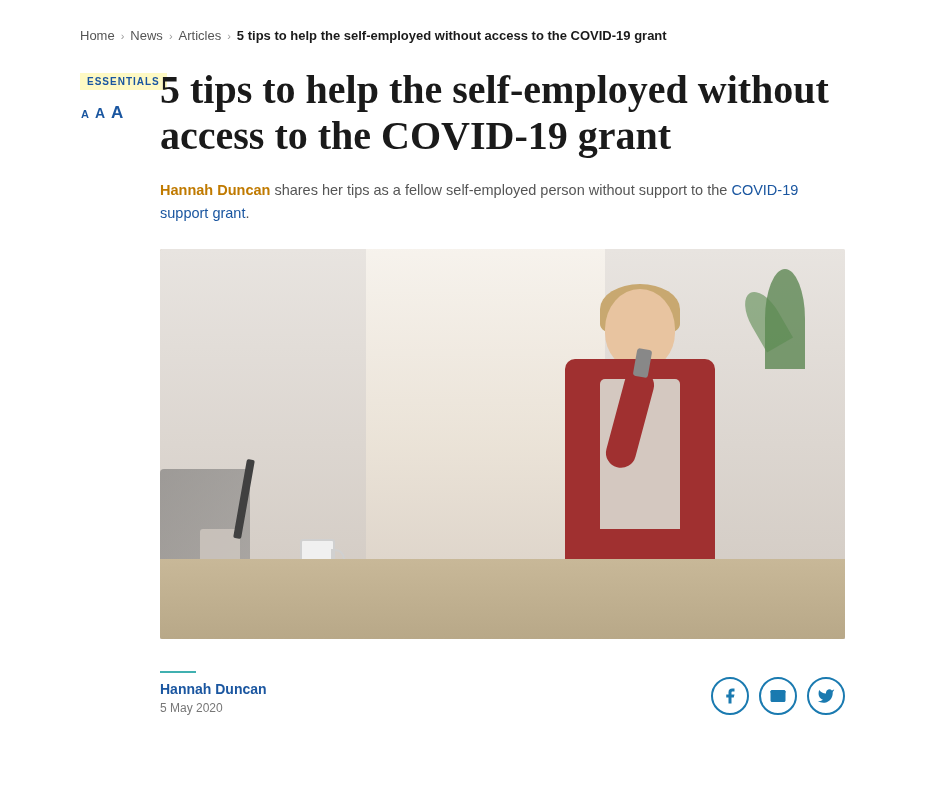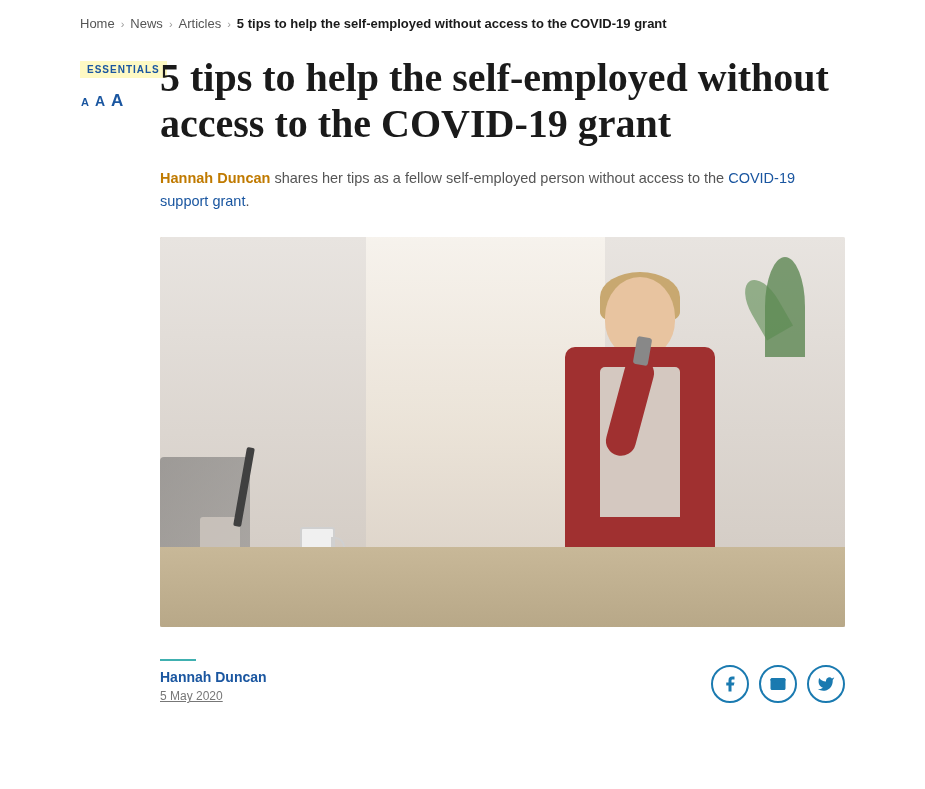--- a/index.html
+++ b/index.html
@@ -12,21 +12,21 @@
       font-family: Arial, Helvetica, sans-serif;
       background: #fff;
       width: 925px;
       min-height: 789px;
       color: #333;
     }
 
     .page-wrapper {
       max-width: 925px;
       margin: 0 auto;
-      padding: 16px 80px 40px 80px;
+      padding: 28px 80px 40px 80px;
     }
 
     
     .breadcrumb {
       display: flex;
       align-items: center;
       font-size: 13px;
       color: #555;
       margin-bottom: 24px;
       flex-wrap: wrap;
@@ -391,21 +391,20 @@
       font-weight: 700;
       color: #1a56a0;
       margin-bottom: 4px;
       text-decoration: none;
       cursor: pointer;
     }
 
     .article-date {
       font-size: 12px;
       color: #777;
-      text-decoration: underline;
     }
 
     
     .social-share {
       display: flex;
       gap: 10px;
       align-items: center;
     }
 
     .social-btn {
@@ -454,21 +453,21 @@
         <button class="font-size-btn size-b">A</button>
         <button class="font-size-btn size-c">A</button>
       </div>
     </div>
 
     <div class="article-content">
 
       <h1 class="article-title">5 tips to help the self-employed without access to the COVID-19 grant</h1>
 
       <p class="article-subtitle">
-        <a href="#" class="author-link">Hannah Duncan</a><span> shares her tips as a fellow self-employed person without access to the </span><a href="#" class="article-link">COVID-19 support grant</a><span>.</span>
+        <a href="#" class="author-link">Hannah Duncan</a><span> shares her tips as a fellow self-employed person without support to the </span><a href="#" class="article-link">COVID-19 support grant</a><span>.</span>
       </p>
 
       <div class="article-image-container">
         <div class="article-image-placeholder">
           <div class="photo-scene">
 
             <div class="photo-bg-light"></div>
 
             <div class="photo-monitor"></div>
 

